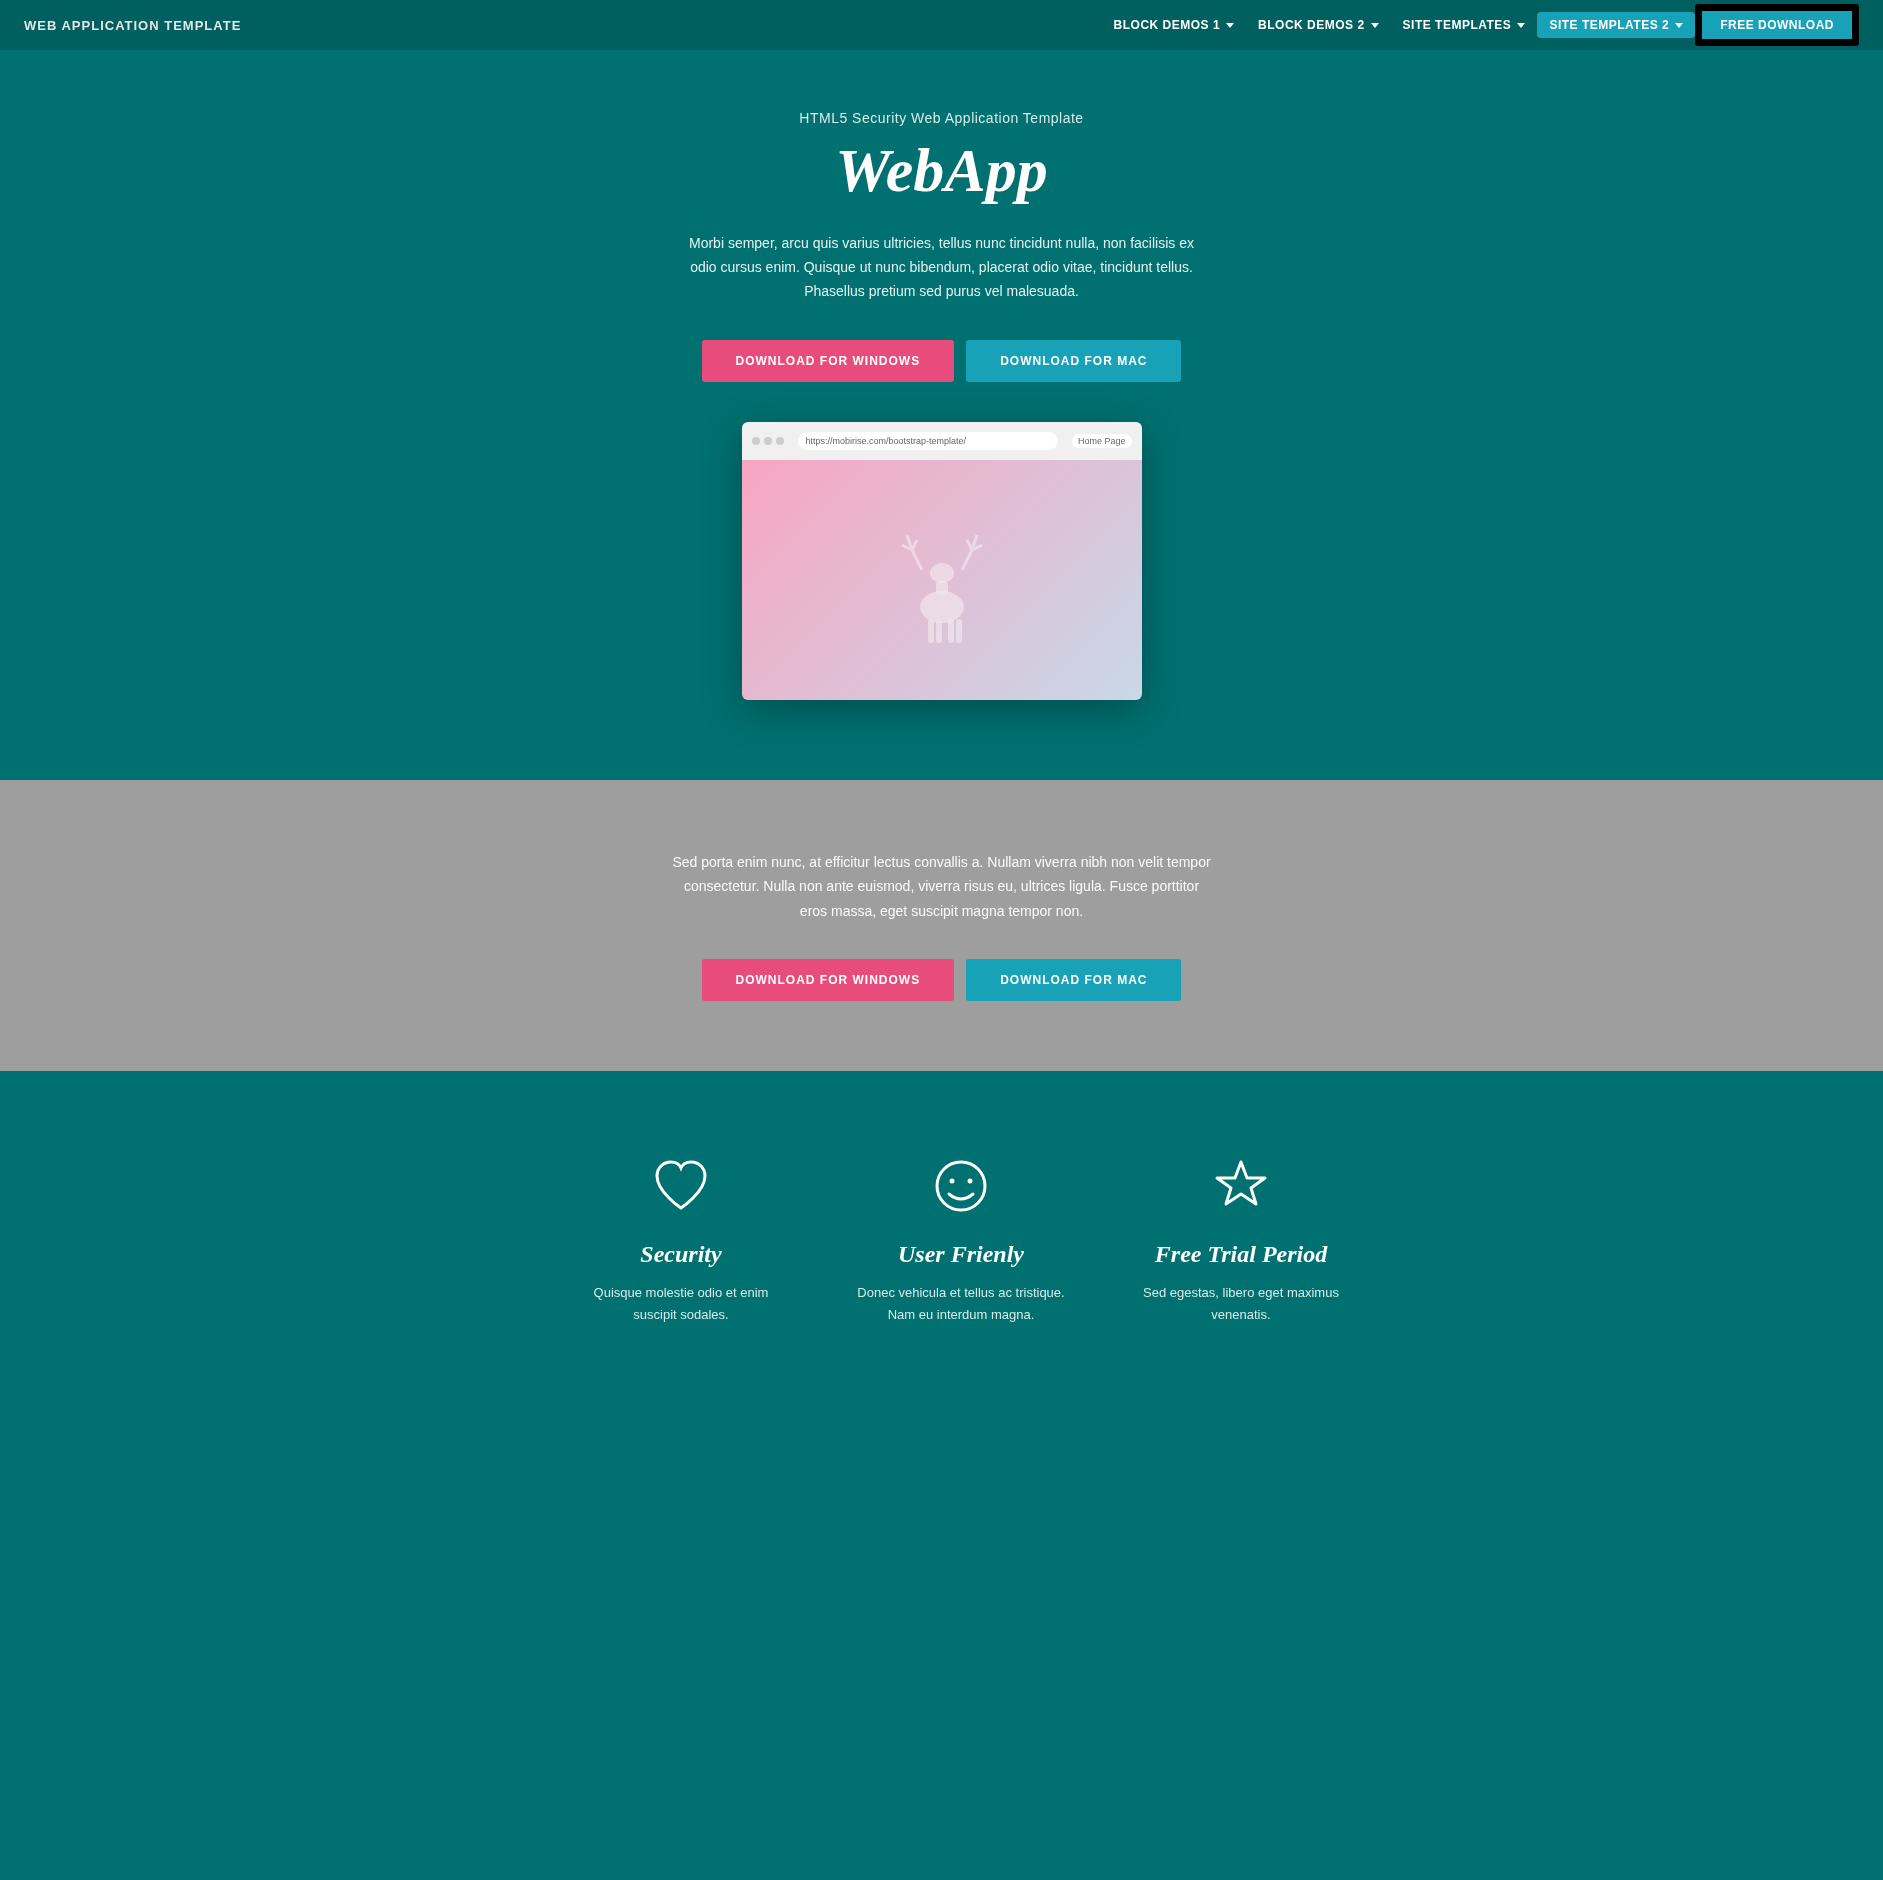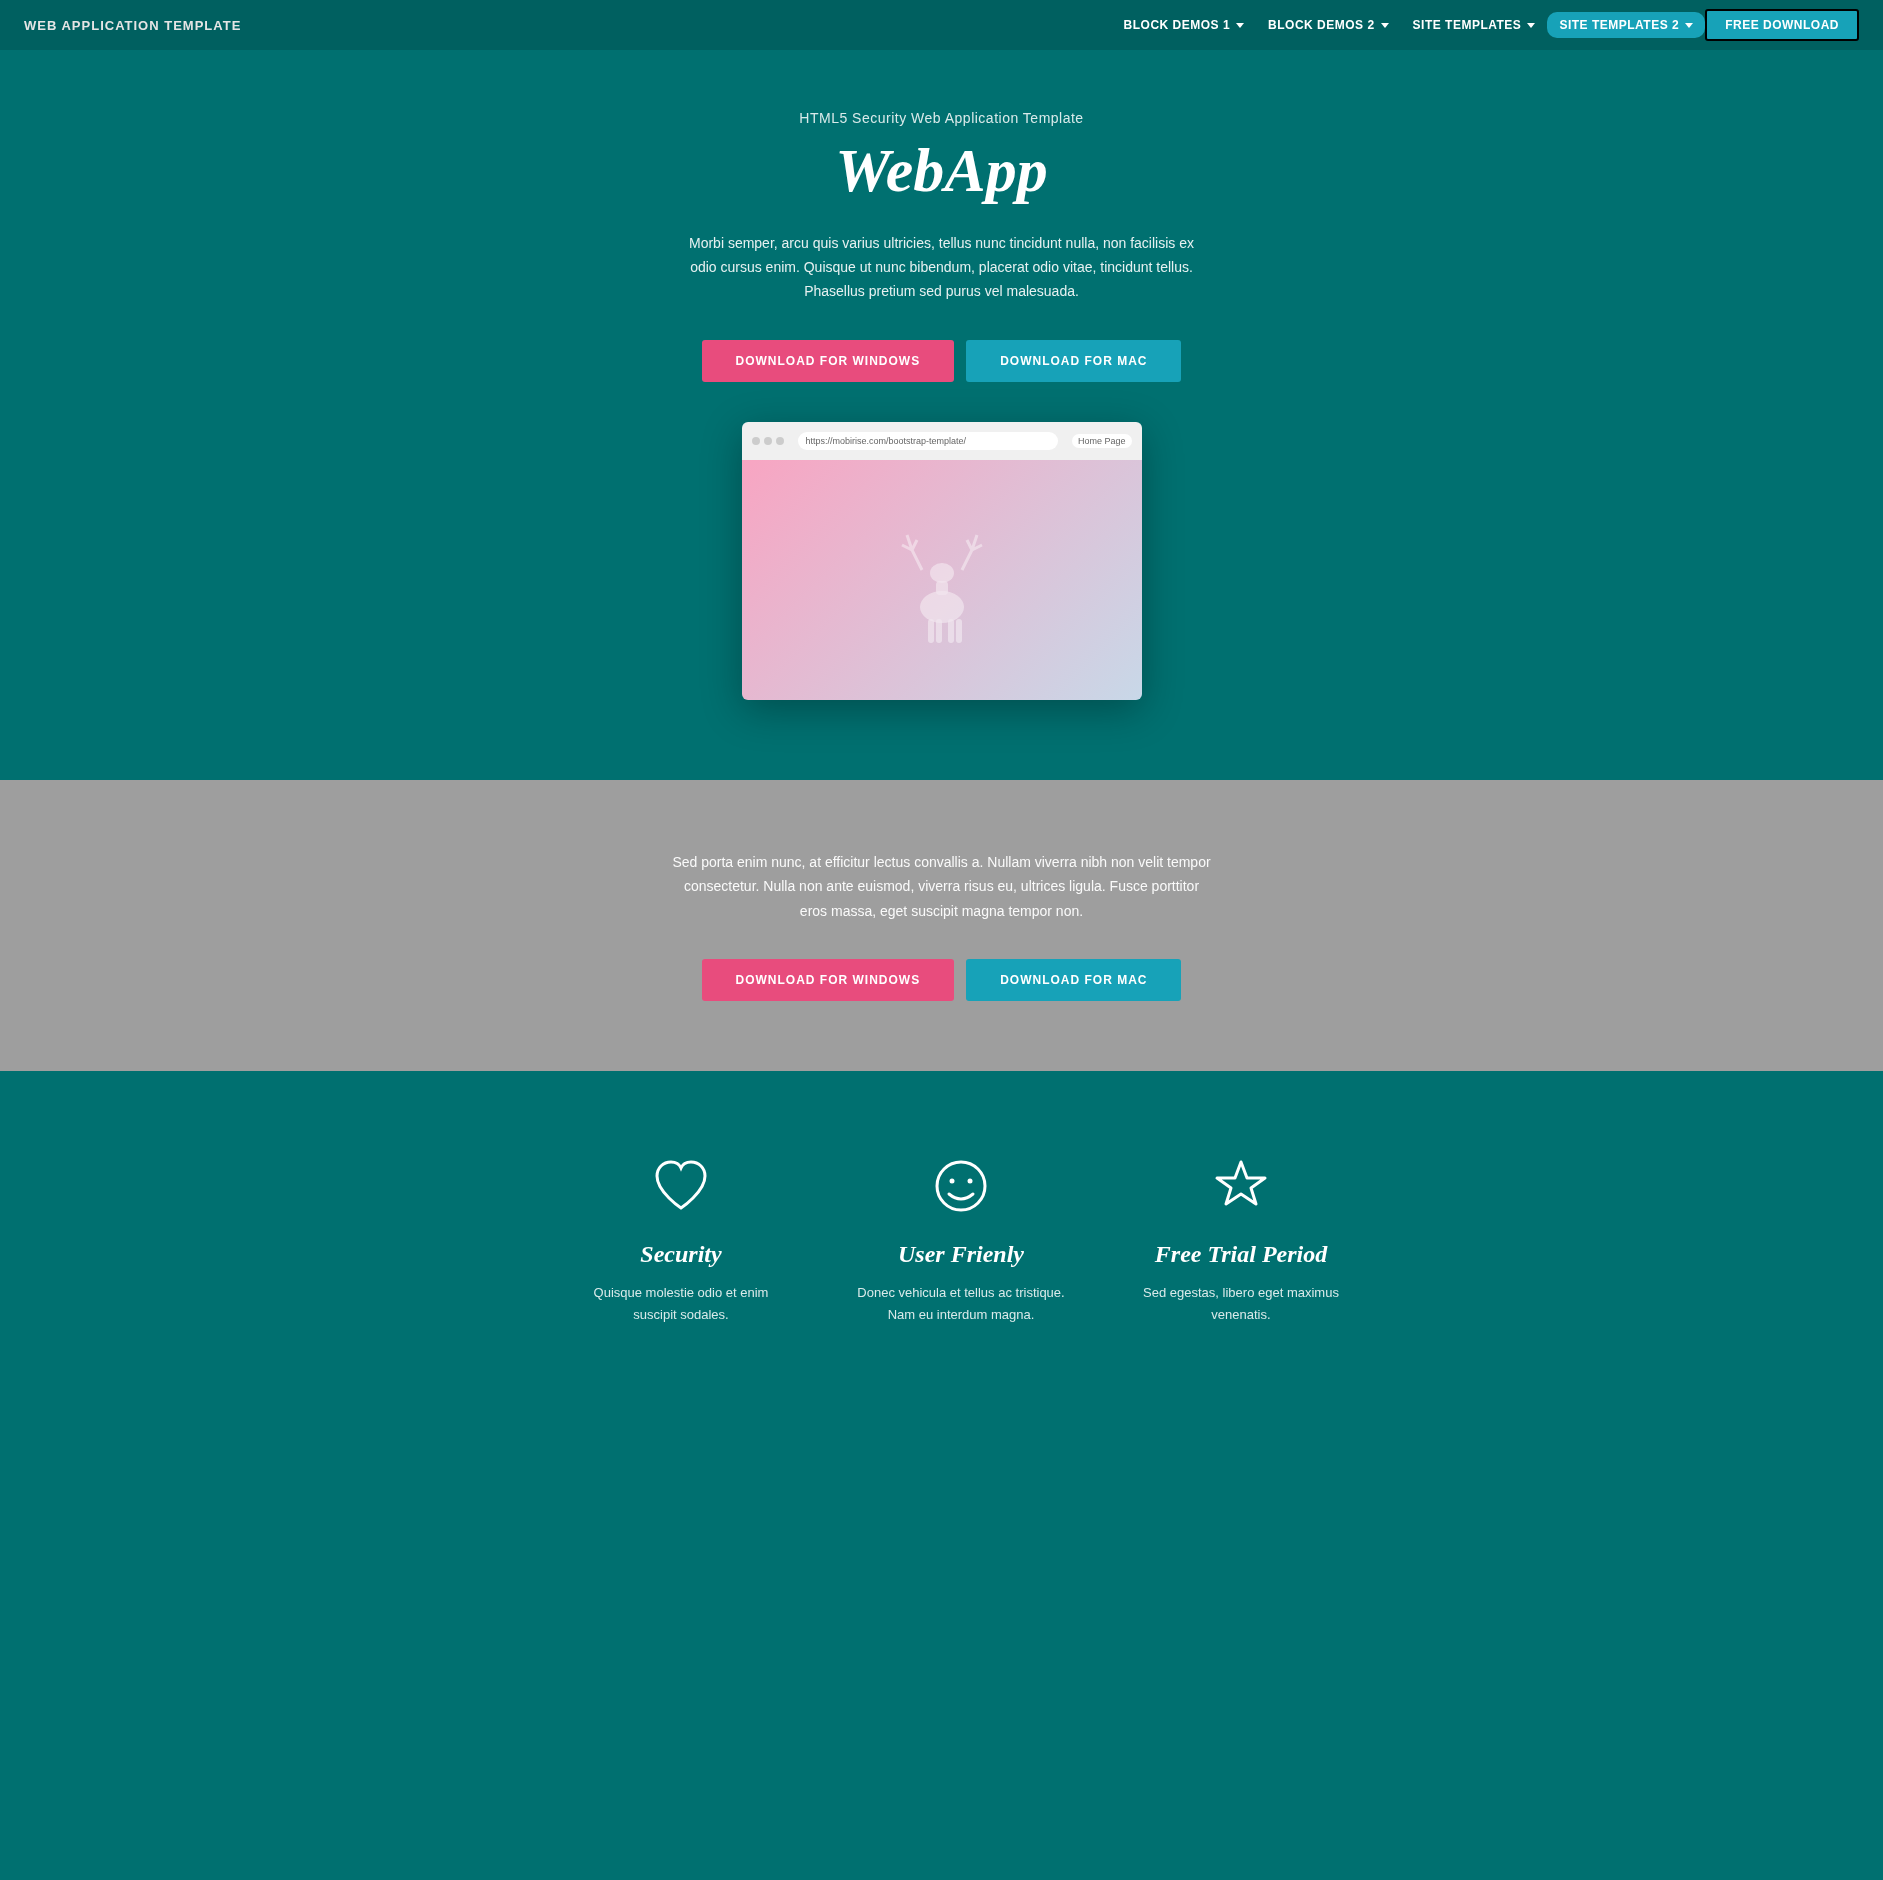--- a/index.html
+++ b/index.html
@@ -35,26 +35,26 @@
       color: white;
       padding: 6px 12px;
       cursor: pointer;
       display: flex;
       align-items: center;
       gap: 4px;
       text-transform: uppercase;
     }
     .nav-item-active {
       background: #17a2b8;
-      border-radius: 10px;
+      border-radius: 4px;
     }
     .nav-btn-free {
       background: #17a2b8;
       color: white;
-      border: 2px solid #000000;
+      border: 7px solid #000000;
       padding: 7px 18px;
       font-size: 12px;
       font-weight: 700;
       letter-spacing: 0.5px;
       cursor: pointer;
       border-radius: 3px;
       text-transform: uppercase;
     }
     .chevron-down {
       display: inline-block;

